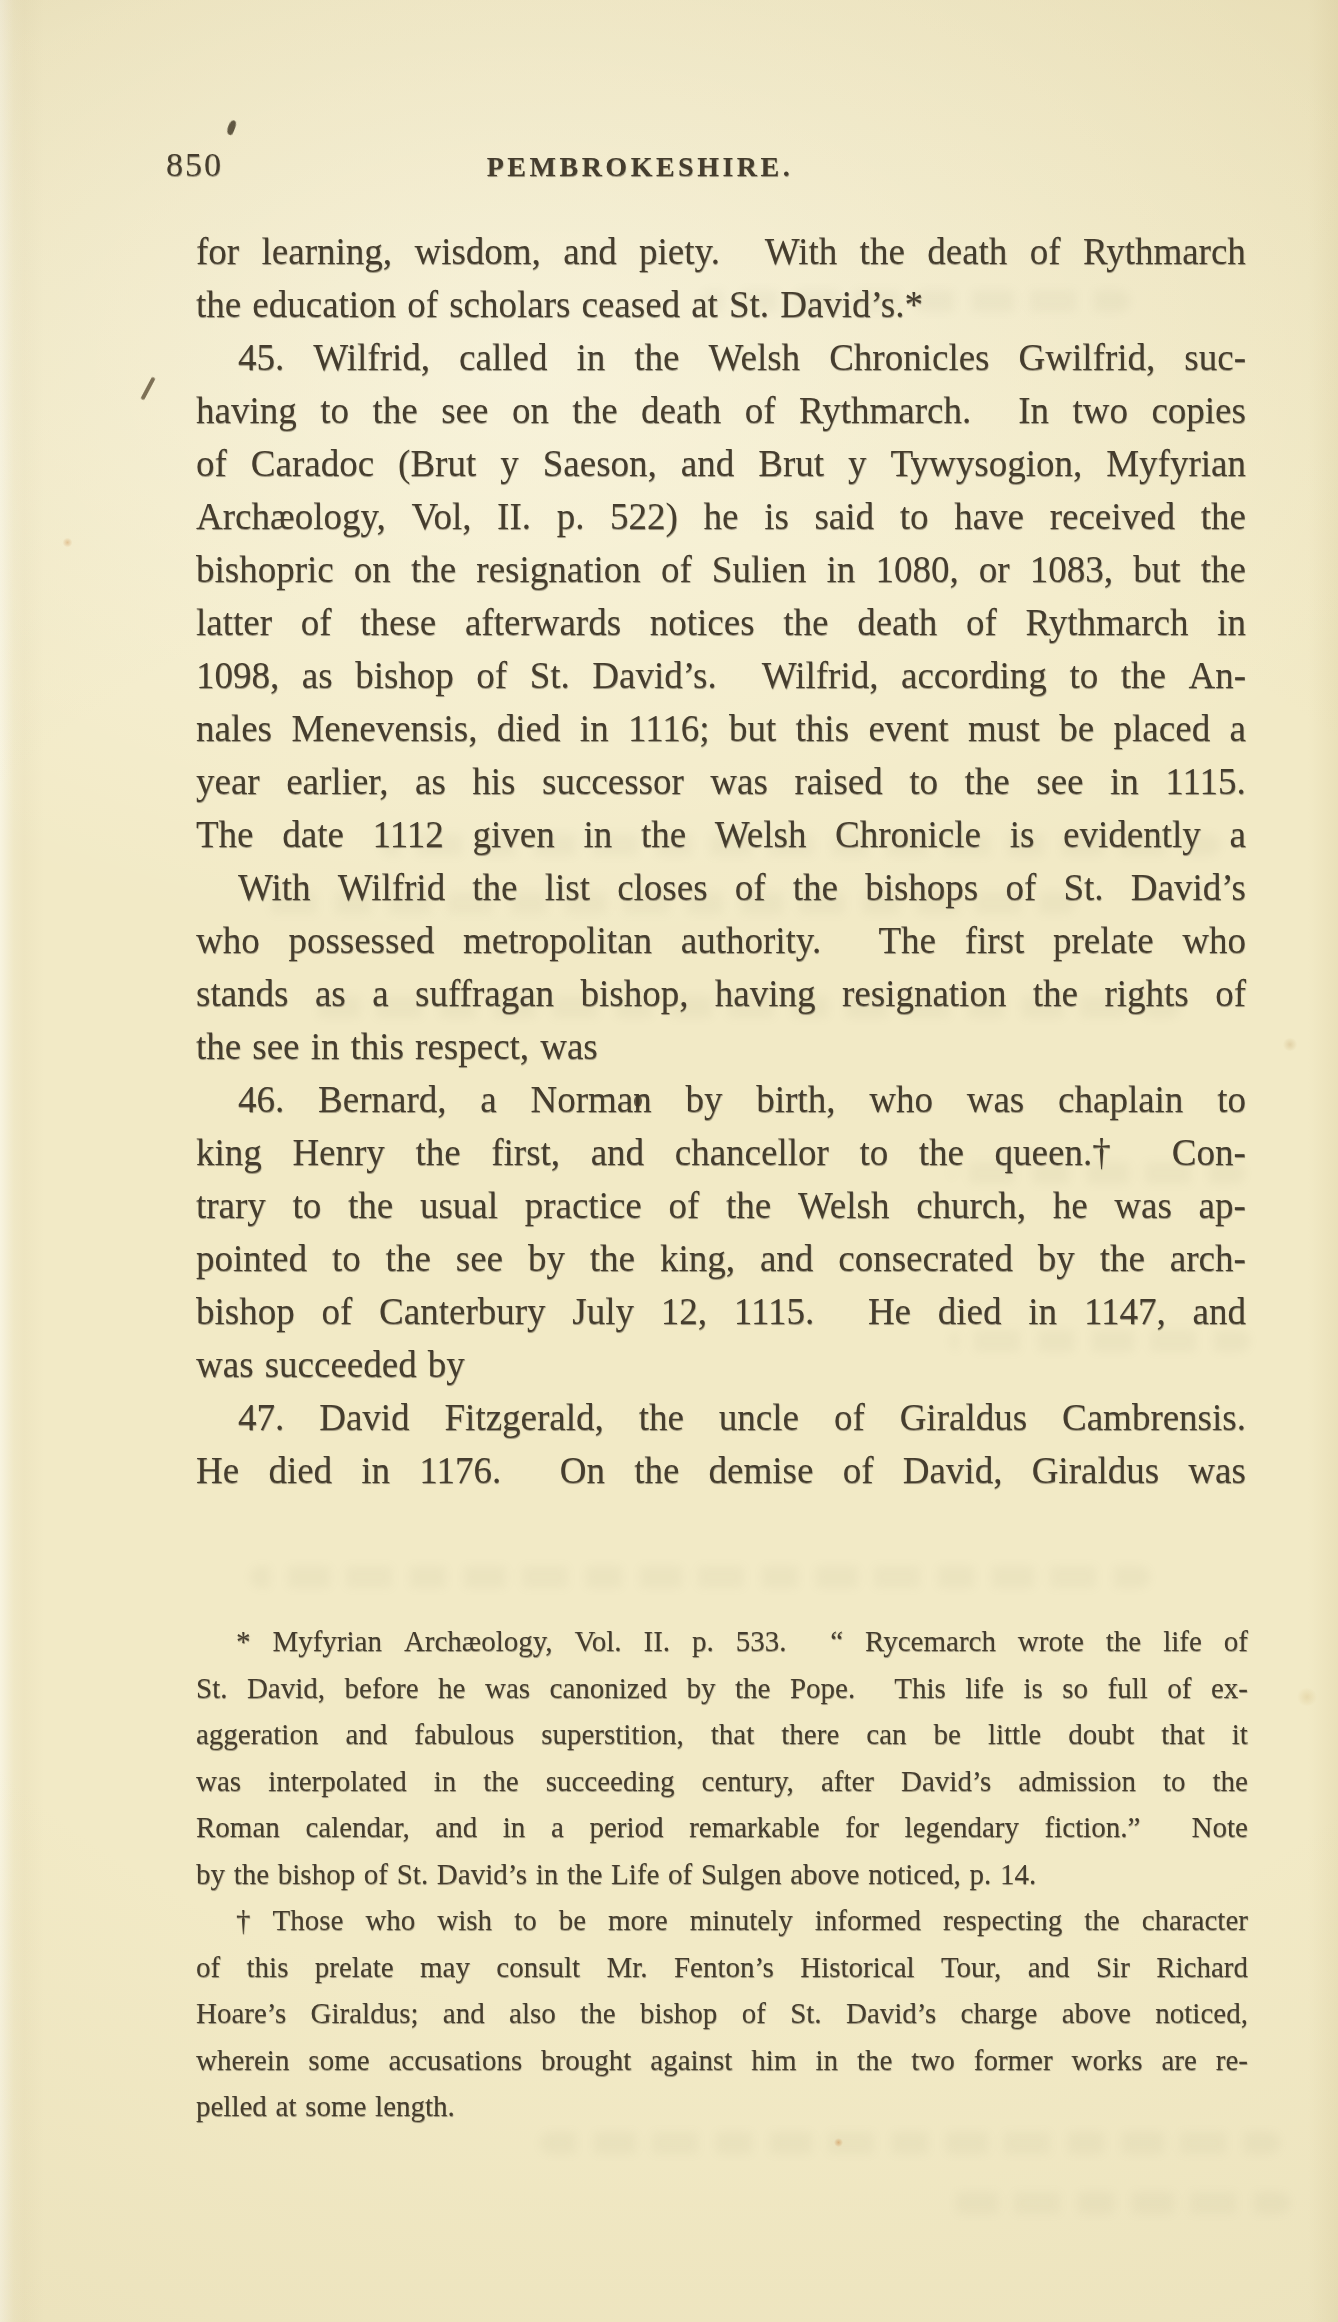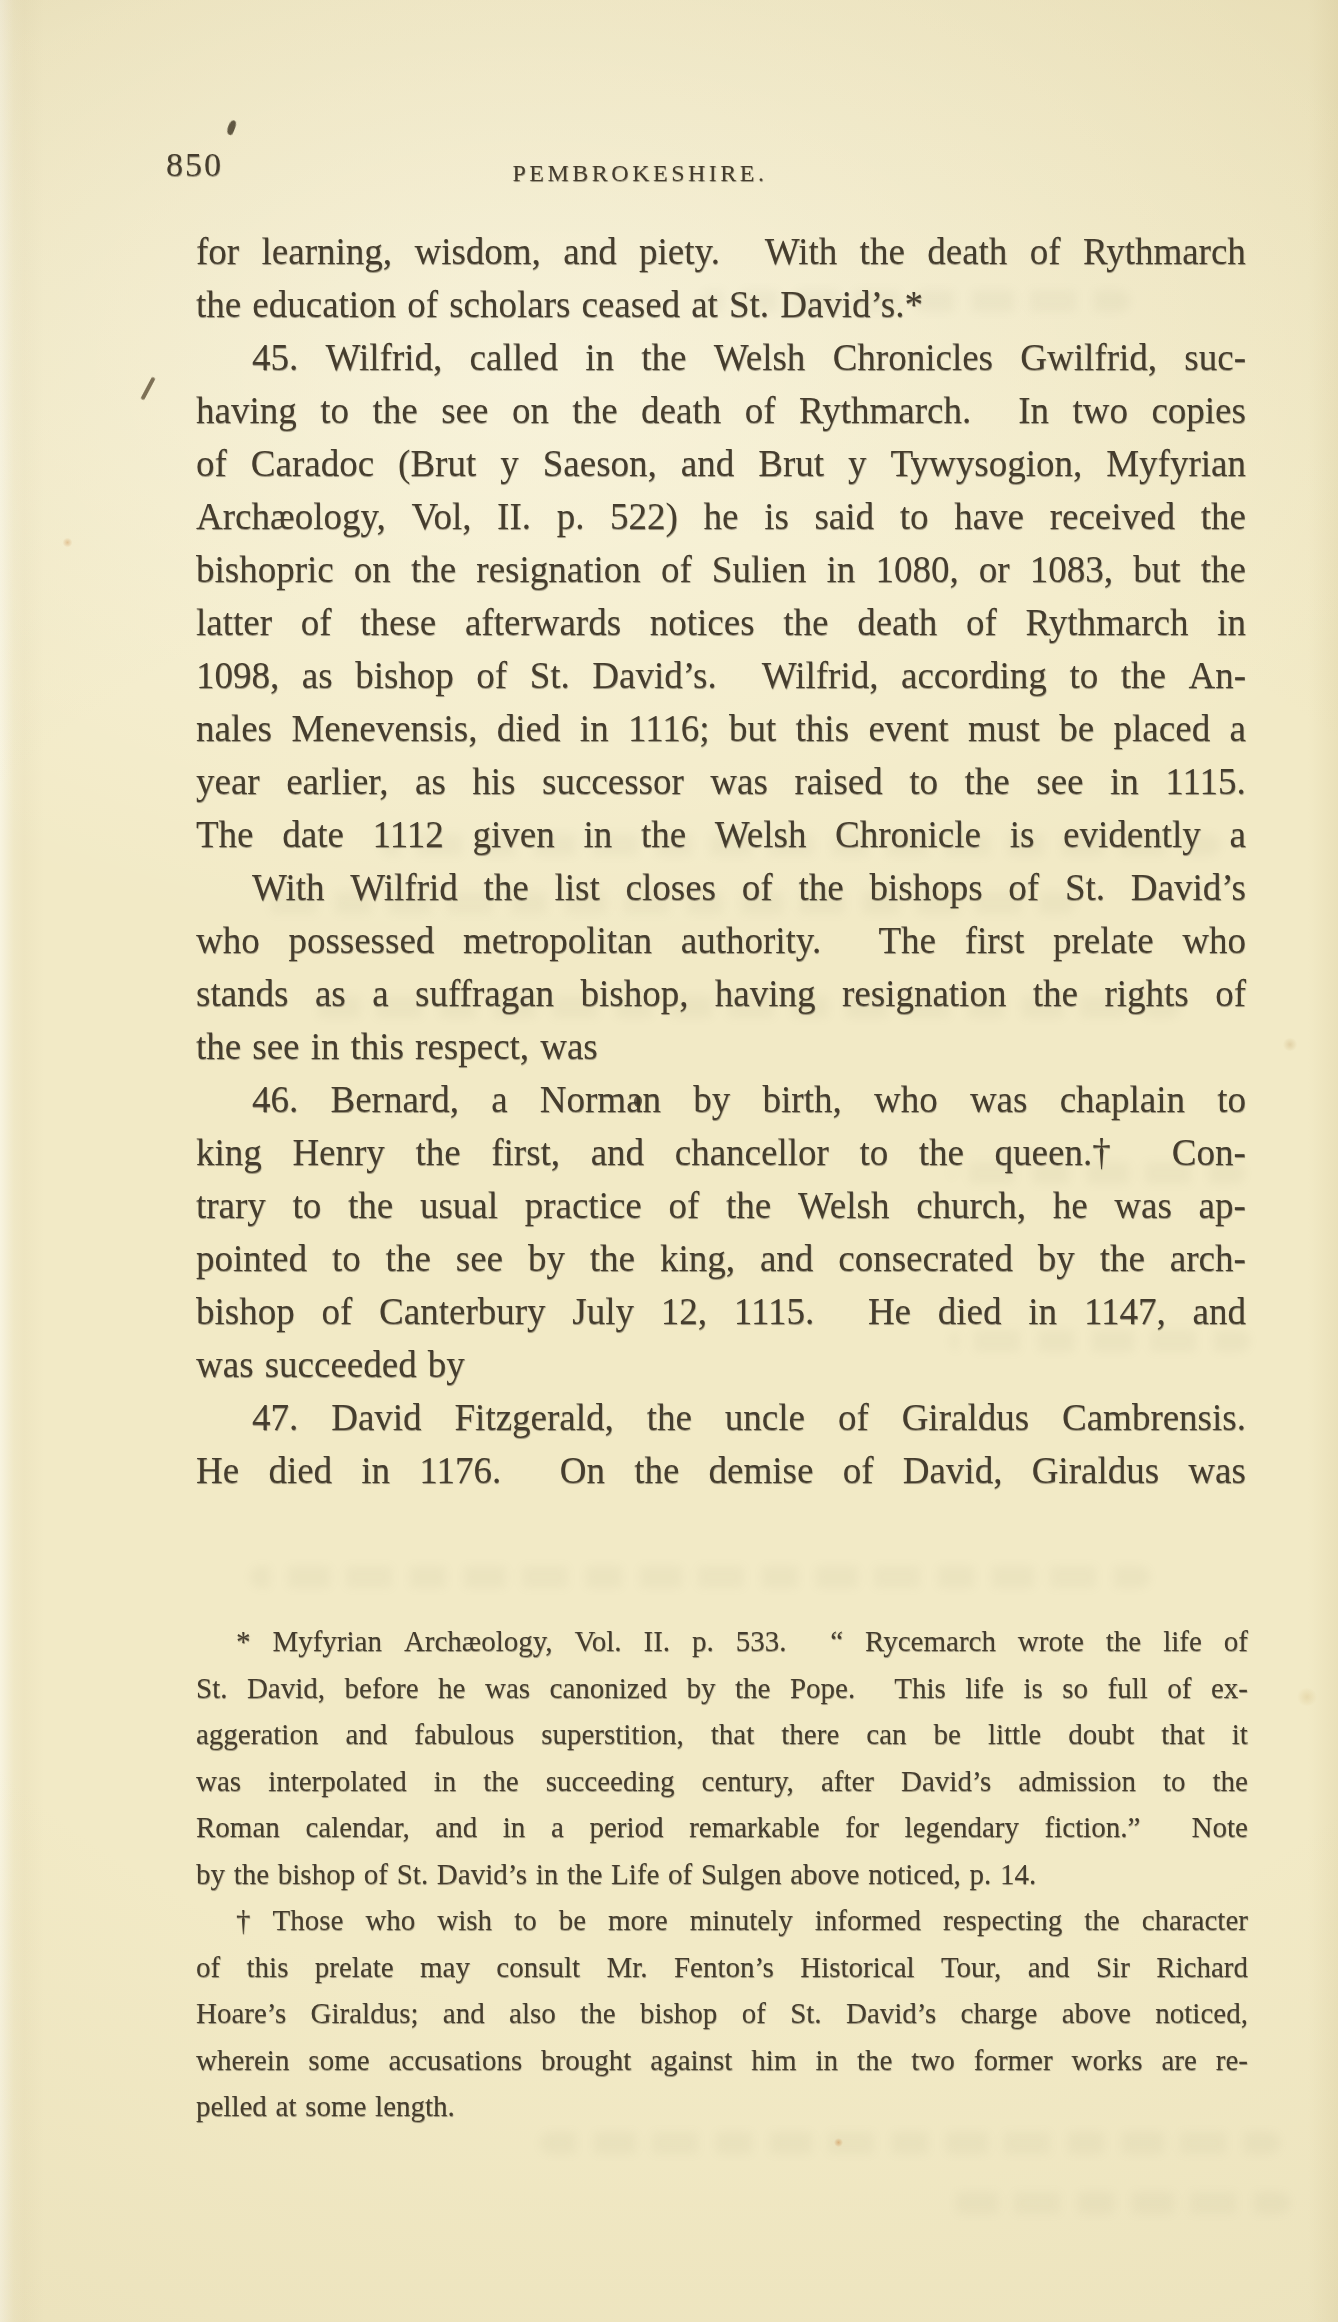--- a/index.html
+++ b/index.html
@@ -17,35 +17,35 @@
       #f2eac6;
   }
   .txt{ text-shadow:0.4px 0.6px 0.7px rgba(64,56,42,.50); }
 
   
   .page-number{
     position:absolute;left:166px;top:148px;
     font-size:34px;line-height:34px;letter-spacing:2px;
   }
   .running-title{
-    position:absolute;left:640px;top:158px;transform:translateX(-50%);
-    font-size:24px;line-height:30px;font-weight:normal;letter-spacing:3.5px;
+    position:absolute;left:640px;top:152px;transform:translateX(-50%);
+    font-size:28px;line-height:30px;font-weight:bold;letter-spacing:3.5px;
     white-space:nowrap;
   }
 
   
   .text-block{position:absolute;left:196px;top:225px;width:1050px;font-size:37px;}
   .footnote-block{position:absolute;left:196px;top:1618px;width:1052px;font-size:29px;}
 
   .line{display:flex;justify-content:space-between;align-items:flex-start;white-space:pre;}
   .text-block .line{height:53px;line-height:53px;}
   .footnote-block .line{height:46.5px;line-height:46.5px;}
   .line.last{justify-content:flex-start;gap:.30em;}
   .line.catchword{justify-content:flex-end;}
-  .text-block .line.indent > span:first-child{margin-left:56px;}
+  .text-block .line.indent > span:first-child{margin-left:42px;}
   .footnote-block .line.indent > span:first-child{margin-left:40px;}
 
   
   .ghost{
     position:absolute;height:22px;border-radius:10px;
     background:repeating-linear-gradient(90deg,
       rgba(148,148,108,.55) 0 36px, rgba(148,148,108,0) 36px 54px,
       rgba(148,148,108,.50) 54px 100px, rgba(148,148,108,0) 100px 116px,
       rgba(148,148,108,.55) 116px 158px, rgba(148,148,108,0) 158px 176px);
     filter:blur(5px);opacity:.13;transform:scaleX(-1);

